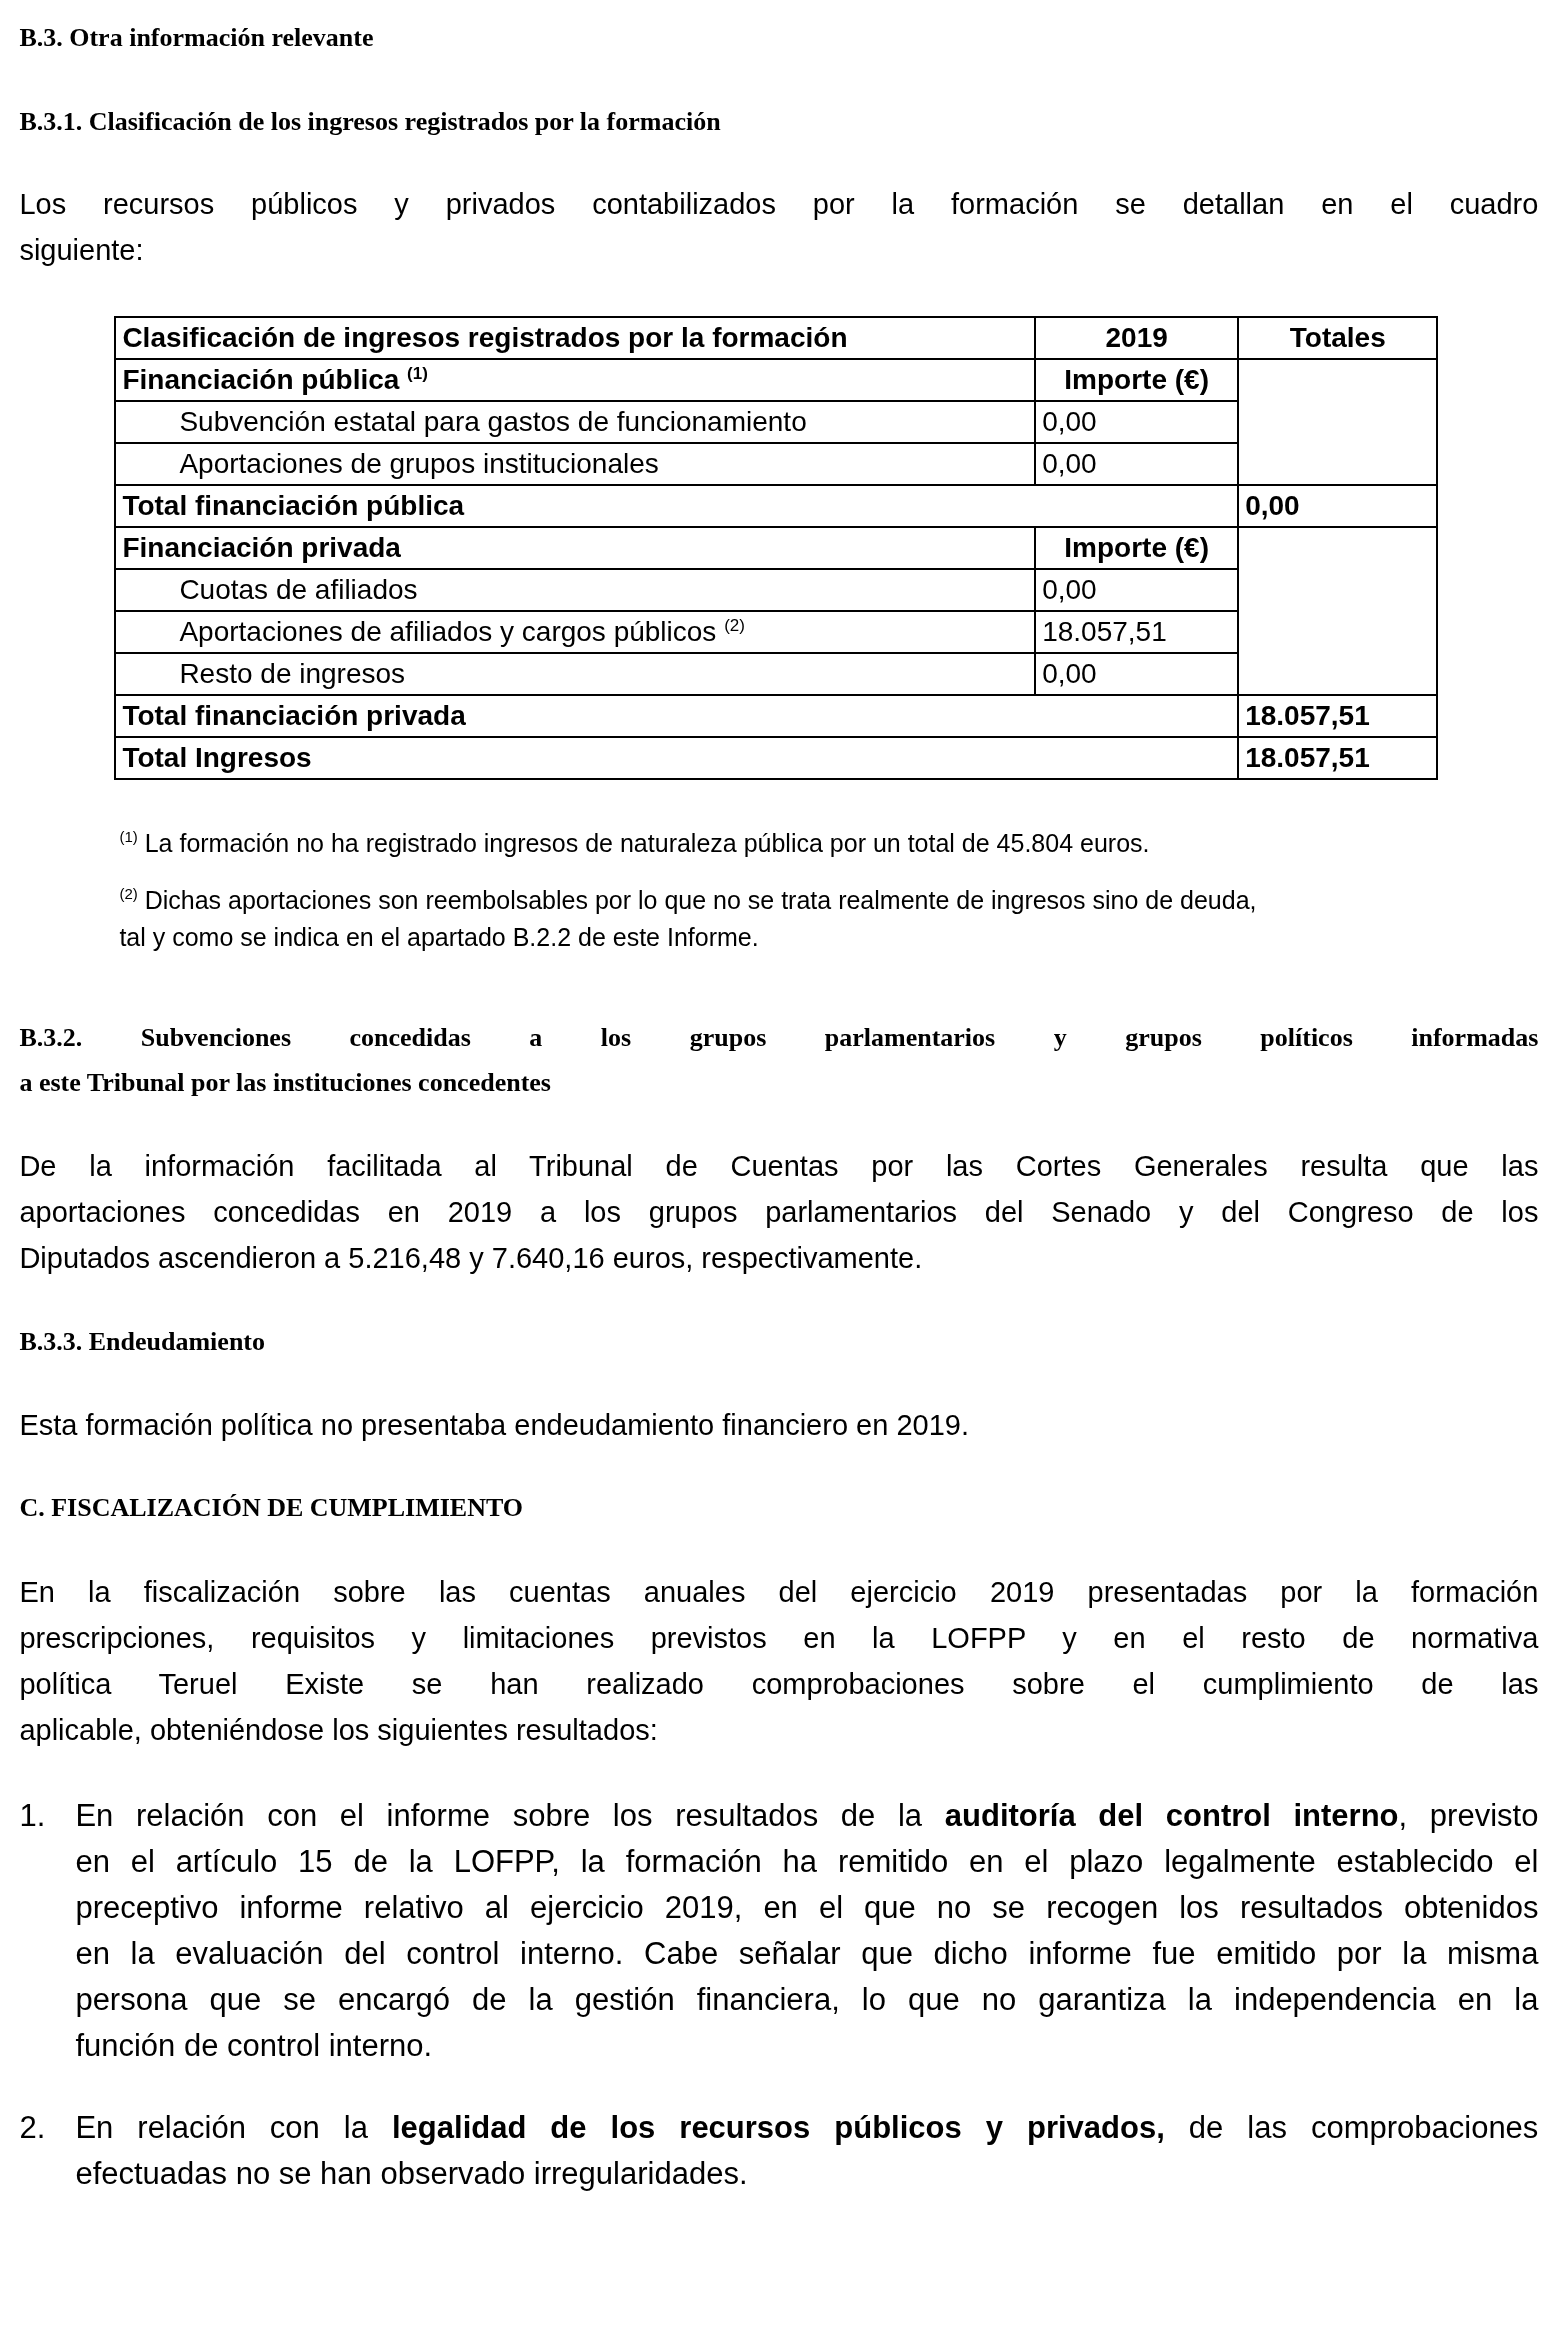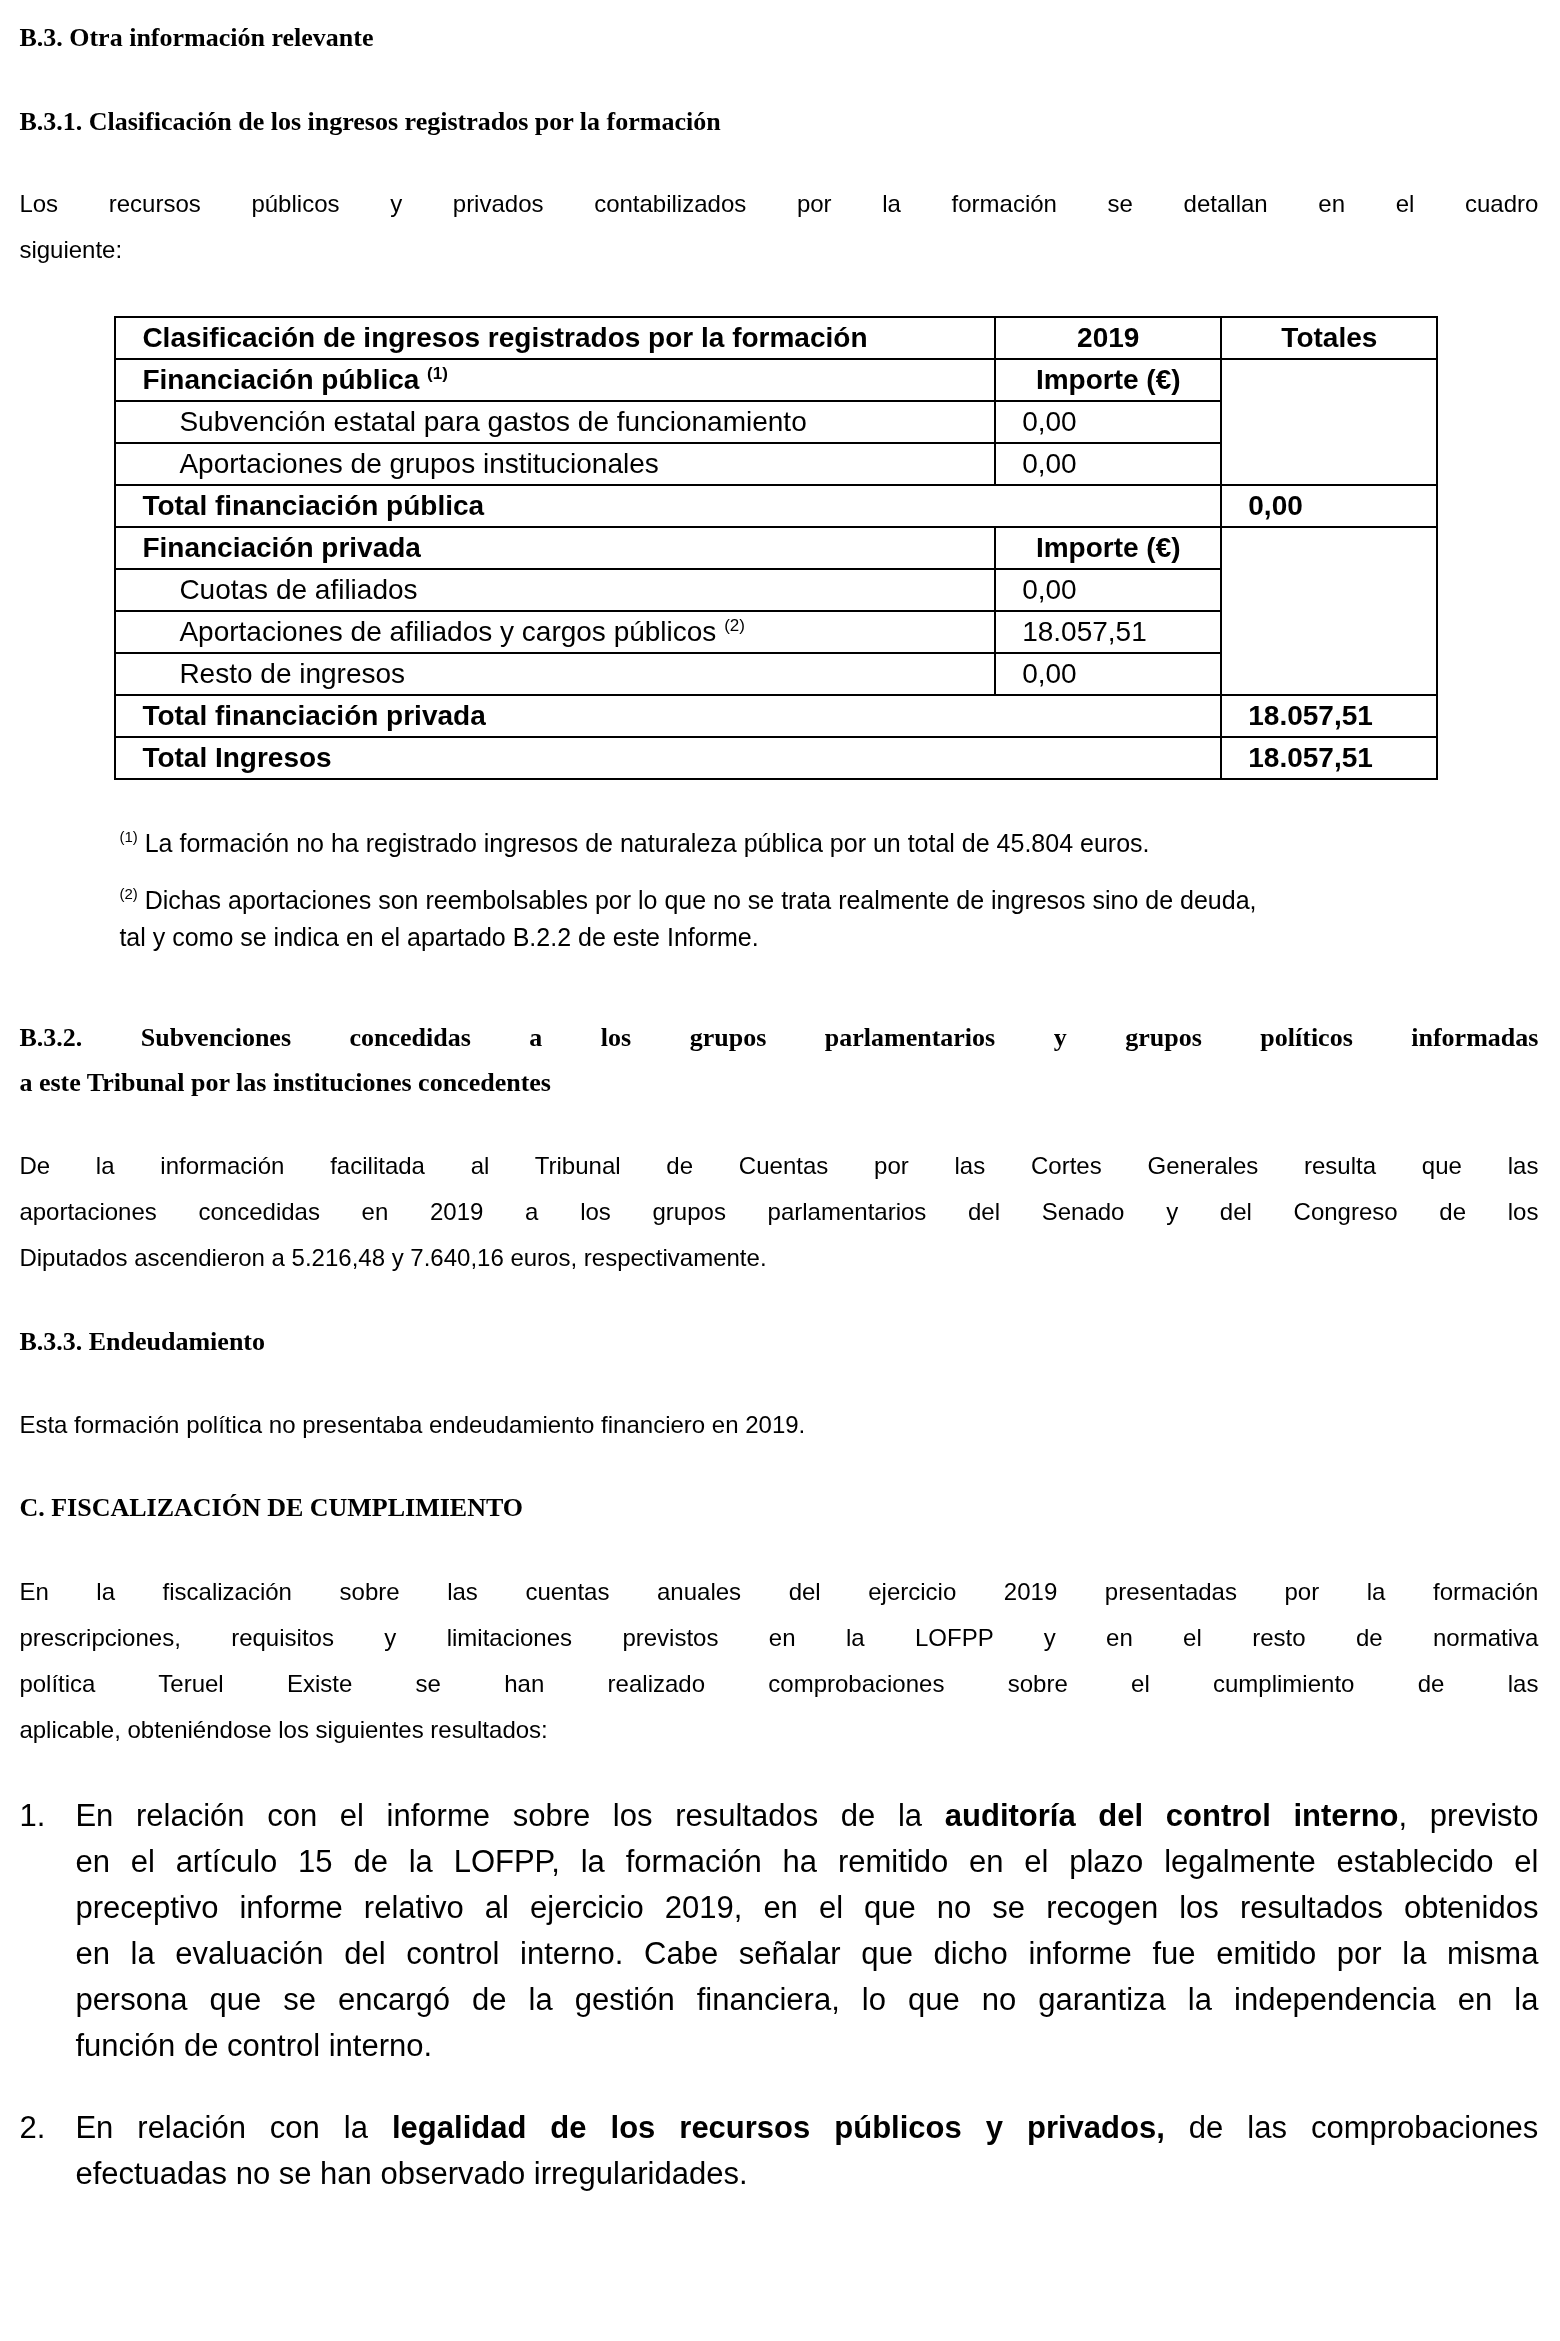--- a/index.html
+++ b/index.html
@@ -2,28 +2,28 @@
 <html style="font-size:13.5px"><head>
 <meta charset="utf-8">
 <style>
   html, body { margin: 0; padding: 0; background: #ffffff; }
   body {
     width: 1561px; height: 2342px; position: relative; overflow: hidden;
     font-family: "Liberation Sans", sans-serif; color: #000;
   }
   .page { position: absolute; left: 19.4px; top: 0; width: 1519px; }
   .h { position: absolute; left: 0; font-weight: bold; font-size: 26px; line-height: 46px; white-space: nowrap; font-family: Liberation Serif, serif; }
-  .p { position: absolute; left: 0; width: 1519px; font-size: 24px; line-height: 46px; text-align: justify; }
+  .p { position: absolute; left: 0; width: 1519px; font-size: 29px; line-height: 46px; text-align: justify; }
   .line { display: block; text-align: justify; text-align-last: justify; height: 46px; }
   .line.end { text-align-last: left; }
   table.fin {
     position: absolute; left: 95px; top: 316px; width: 1324px;
     border-collapse: collapse; font-size: 28px;
   }
-  table.fin td { border: 2.5px solid #000; height: 40px; padding: 0 26px; line-height: 40px; white-space: nowrap; }
+  table.fin td { border: 2.5px solid #000; height: 40px; padding: 0 6px; line-height: 40px; white-space: nowrap; }
   table.fin td.c1 { width: 869px; }
   table.fin td.c2 { width: 194px; }
   table.fin td.c3 { width: 192px; }
   .b { font-weight: bold; }
   .ind { padding-left: 63px !important; }
   .r { text-align: left; }
   .c { text-align: center; margin-left: 43px; }
   sup { font-size: 17px; vertical-align: 10px; line-height: 0; }
   .fn { position: absolute; left: 100px; font-size: 25px; line-height: 37px; width: 1316px; }
   .fn sup { font-size: 15px; vertical-align: 10px; }

